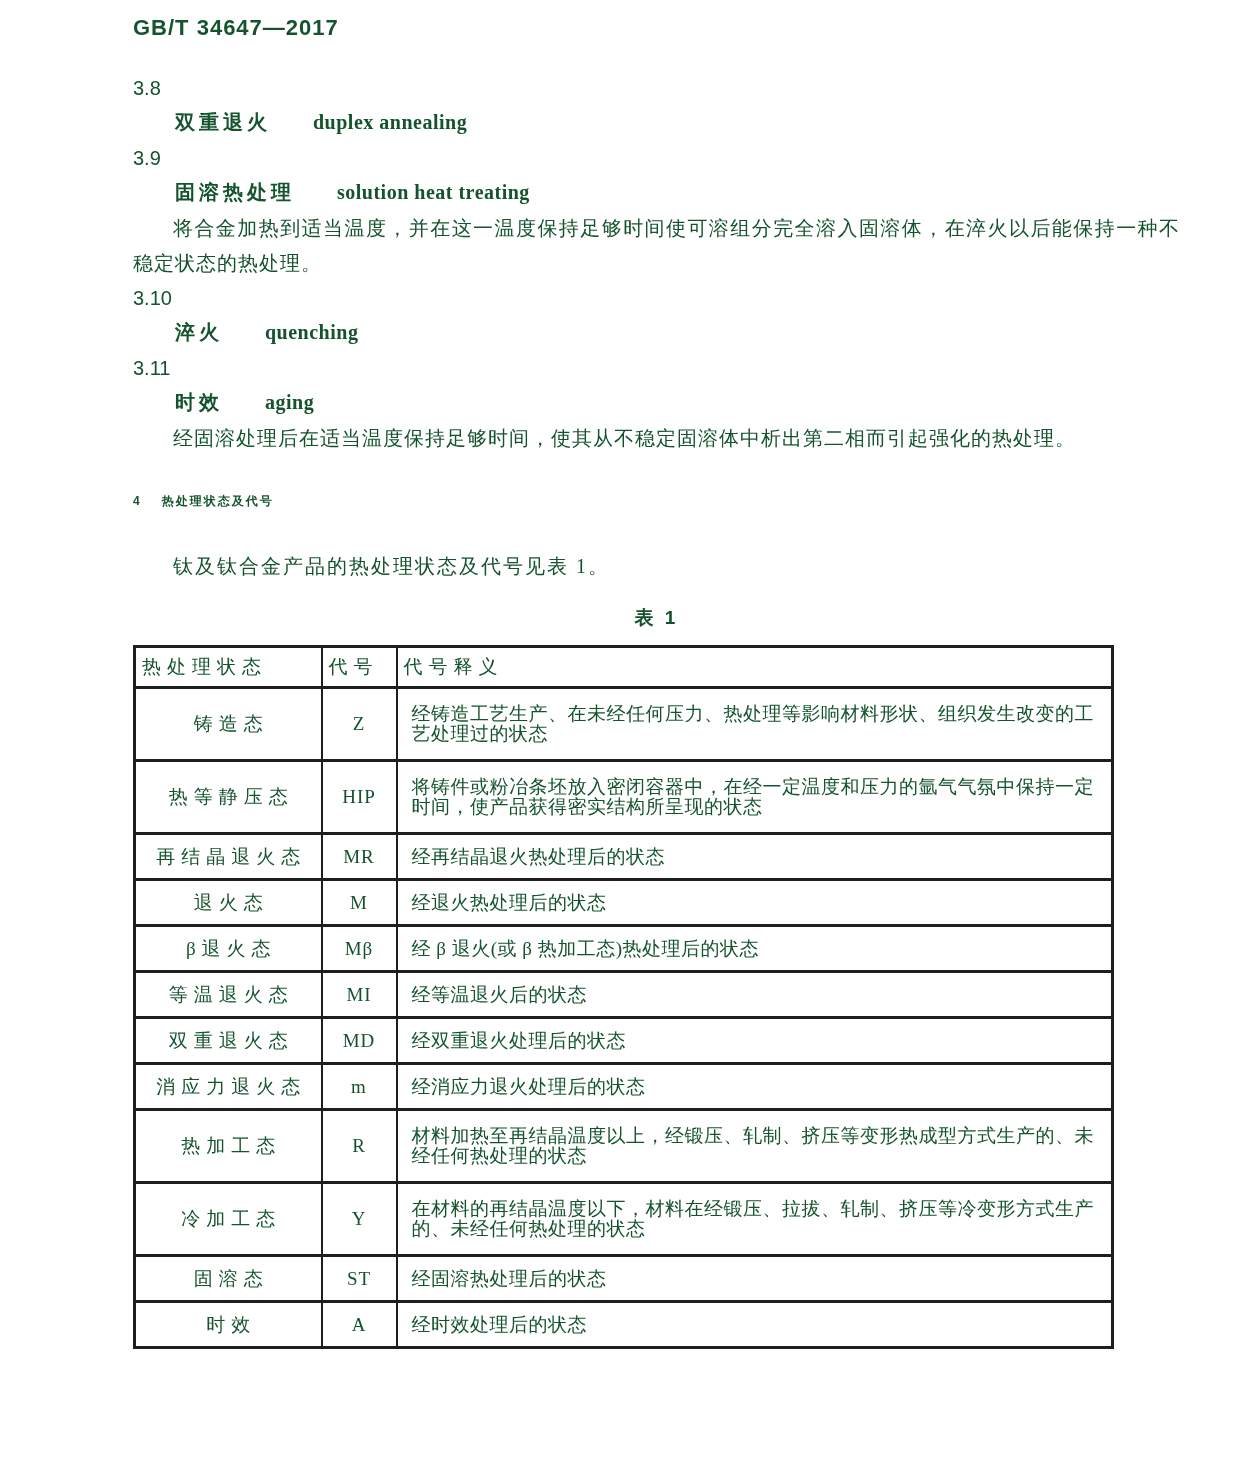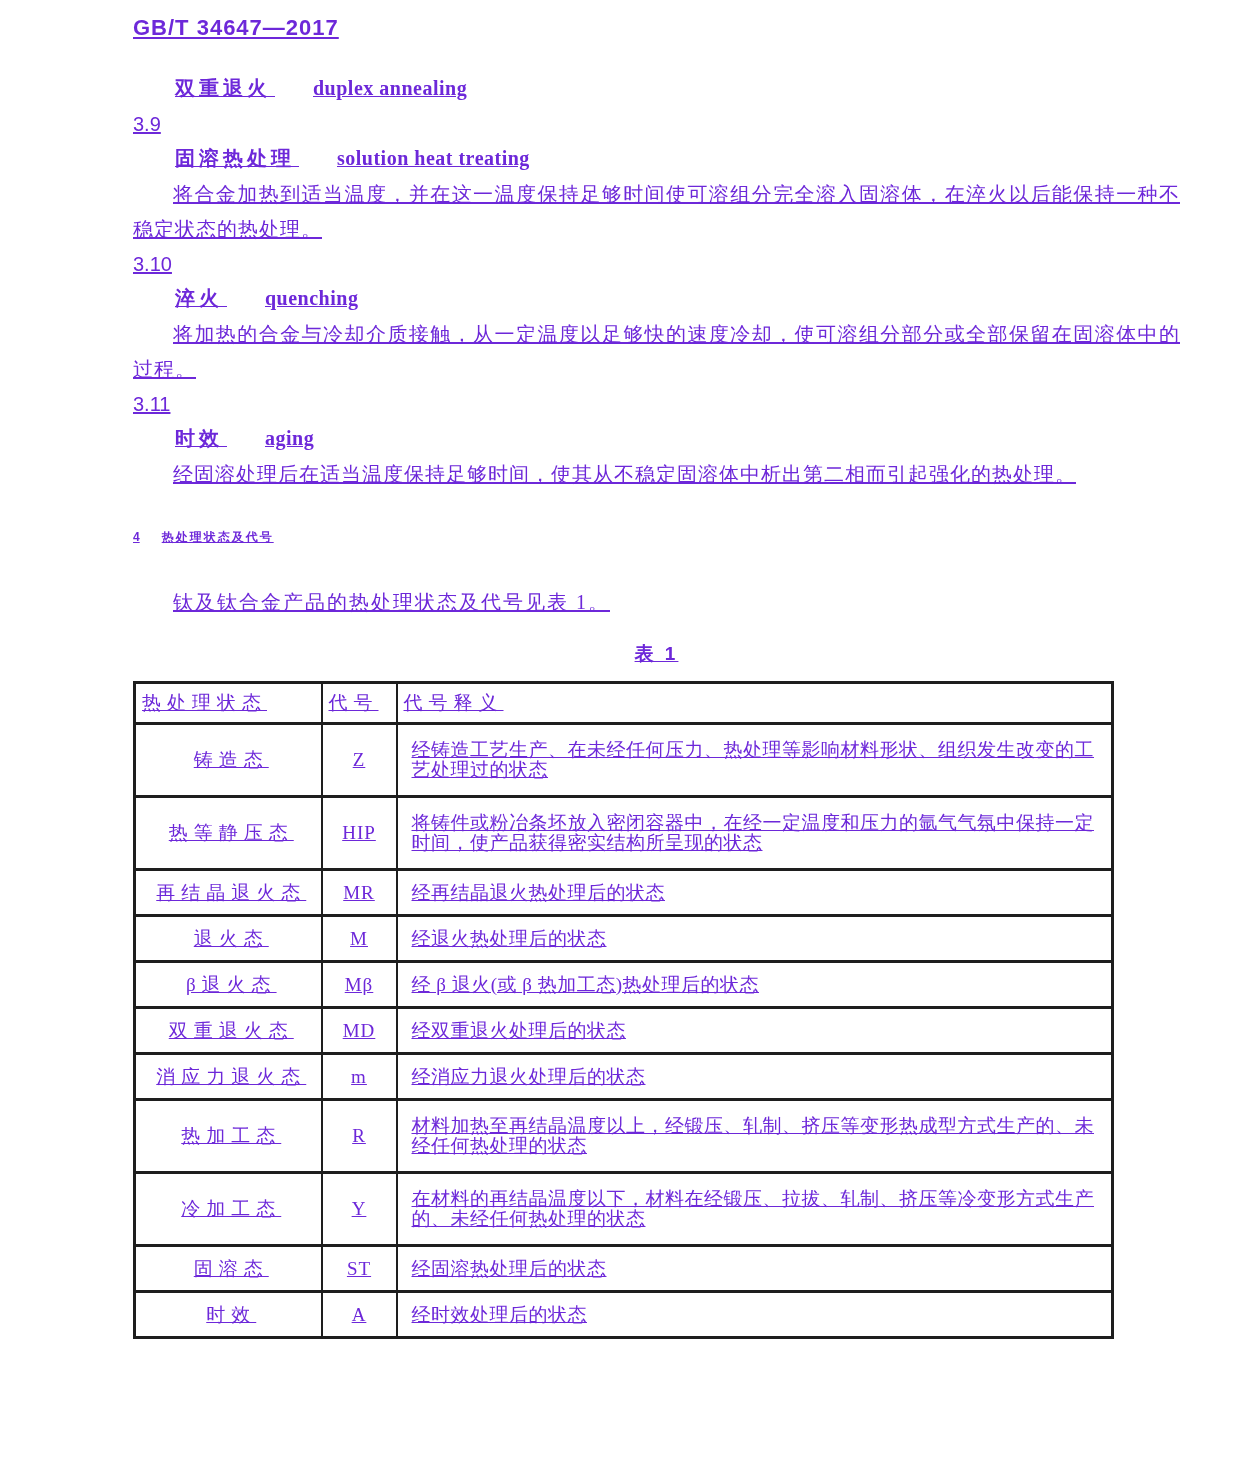--- a/index.html
+++ b/index.html
@@ -5,26 +5,25 @@
   html, body {
     margin: 0;
     padding: 0;
     background: #ffffff;
   }
   .page {
     position: relative;
     width: 1240px;
     height: 1459px;
     background: #ffffff;
-    color: #6d28d9;
+    color: #14532d;
     font-family: "Liberation Serif", serif;
     box-sizing: border-box;
     padding: 15px 60px 0 133px;
     overflow: hidden;
-    text-decoration: underline;
   }
   .doc-number {
     font-family: "Liberation Sans", sans-serif;
     font-weight: bold;
     font-size: 22px;
     letter-spacing: 1px;
     line-height: 26px;
     margin-bottom: 30px;
   }
   .def-block { margin: 0; }
@@ -128,20 +127,21 @@
   table.t1 tr.r2 td { height: 62px; }
 </style>
 </head>
 <body>
 
 <div class="page">
 
   <div class="doc-number">GB/T 34647—2017</div>
 
   <div class="def-block">
+    <div class="def-number">3.8</div>
     <div class="def-term">
       <span class="term-cn">双重退火</span>
       <span class="term-en">duplex annealing</span>
     </div>
   </div>
 
   <div class="def-block">
     <div class="def-number">3.9</div>
     <div class="def-term">
       <span class="term-cn">固溶热处理</span>
@@ -149,21 +149,20 @@
     </div>
     <p class="def-body">将合金加热到适当温度，并在这一温度保持足够时间使可溶组分完全溶入固溶体，在淬火以后能保持一种不稳定状态的热处理。</p>
   </div>
 
   <div class="def-block">
     <div class="def-number">3.10</div>
     <div class="def-term">
       <span class="term-cn">淬火</span>
       <span class="term-en">quenching</span>
     </div>
-    <p class="def-body">将加热的合金与冷却介质接触，从一定温度以足够快的速度冷却，使可溶组分部分或全部保留在固溶体中的过程。</p>
   </div>
 
   <div class="def-block">
     <div class="def-number">3.11</div>
     <div class="def-term">
       <span class="term-cn">时效</span>
       <span class="term-en">aging</span>
     </div>
     <p class="def-body">经固溶处理后在适当温度保持足够时间，使其从不稳定固溶体中析出第二相而引起强化的热处理。</p>
   </div>
@@ -209,20 +208,25 @@
         <td class="state">退火态</td>
         <td class="code">M</td>
         <td class="meaning">经退火热处理后的状态</td>
       </tr>
       <tr class="r1">
         <td class="state">β退火态</td>
         <td class="code">Mβ</td>
         <td class="meaning">经 β 退火(或 β 热加工态)热处理后的状态</td>
       </tr>
       <tr class="r1">
+        <td class="state">等温退火态</td>
+        <td class="code">MI</td>
+        <td class="meaning">经等温退火后的状态</td>
+      </tr>
+      <tr class="r1">
         <td class="state">双重退火态</td>
         <td class="code">MD</td>
         <td class="meaning">经双重退火处理后的状态</td>
       </tr>
       <tr class="r1">
         <td class="state">消应力退火态</td>
         <td class="code">m</td>
         <td class="meaning">经消应力退火处理后的状态</td>
       </tr>
       <tr class="r2">

